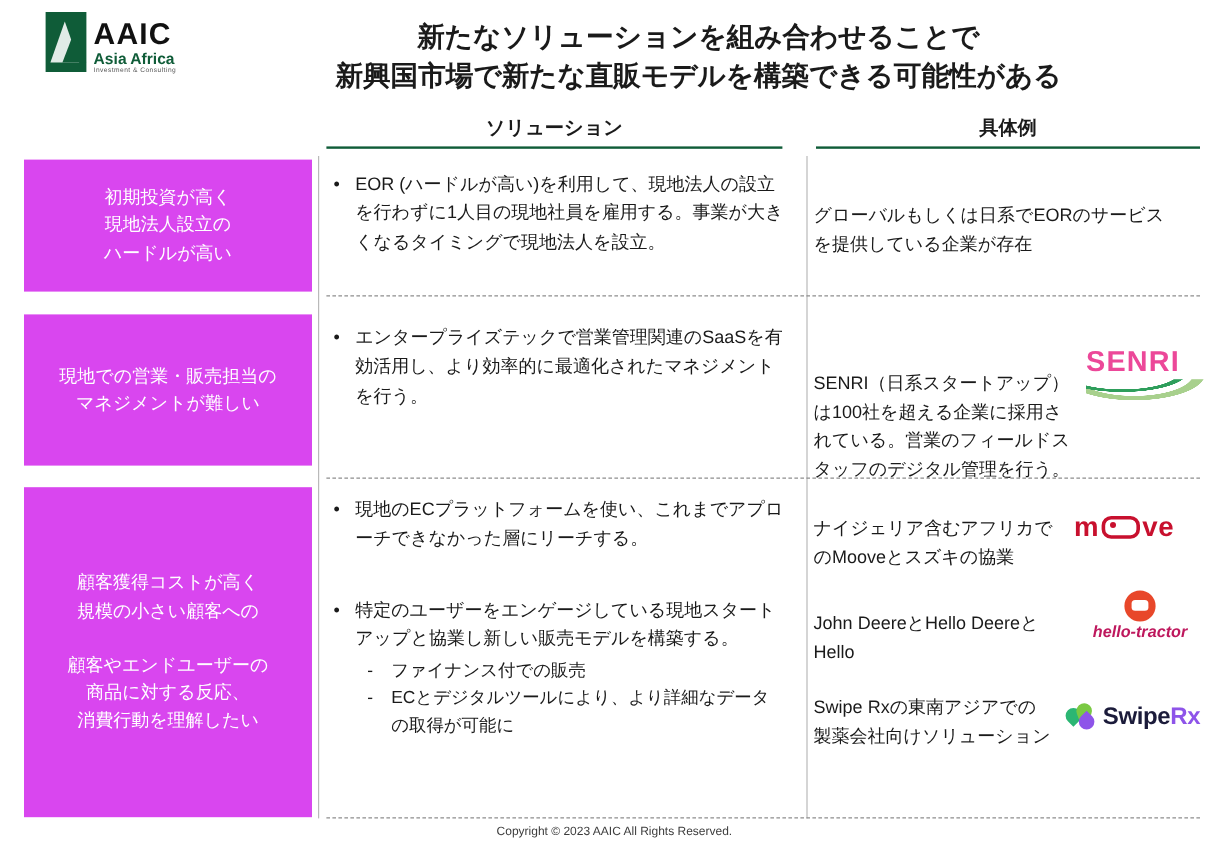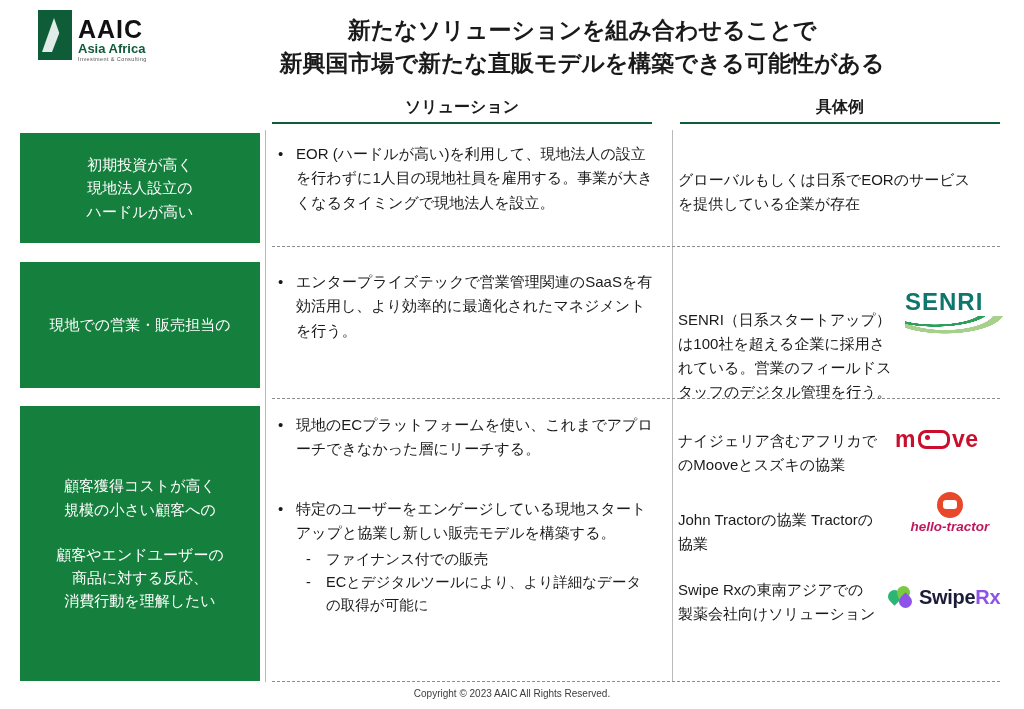--- a/index.html
+++ b/index.html
@@ -136,21 +136,21 @@
   }
   #hline-1 { top: 246px; }
   #hline-2 { top: 398px; }
   #hline-3 { top: 681px; }
 
   
   .issue-box {
     position: absolute;
     left: 20px;
     width: 240px;
-    background: #15803d;
+    background: #d946ef;
     color: #ffffff;
     display: flex;
     flex-direction: column;
     align-items: center;
     justify-content: center;
     text-align: center;
     font-size: 15px;
     line-height: 1.55;
   }
   #issue-1 { top: 133px; height: 110px; }
@@ -218,21 +218,21 @@
   
   .ex-logo {
     position: absolute;
   }
 
   
   #logo-senri { left: 905px; top: 290px; width: 100px; height: 56px; }
   .senri-word {
     font-size: 24px;
     font-weight: bold;
-    color: #0f766e;
+    color: #ec4899;
     letter-spacing: 1px;
     line-height: 1;
   }
   .senri-swoosh {
     margin-top: 2px;
     width: 100px; height: 22px;
     background:
       radial-gradient(ellipse 70px 22px at 30% -30%, transparent 68%, #2e9e5b 69%, #2e9e5b 78%, transparent 79%),
       radial-gradient(ellipse 70px 26px at 40% -20%, transparent 70%, #a8d08d 71%, #a8d08d 84%, transparent 85%);
   }
@@ -354,20 +354,21 @@
 <div class="hline" id="hline-3"></div>
 
 <div class="issue-box" id="issue-1">
   <div>初期投資が高く</div>
   <div>現地法人設立の</div>
   <div>ハードルが高い</div>
 </div>
 
 <div class="issue-box" id="issue-2">
   <div>現地での営業・販売担当の</div>
+  <div>マネジメントが難しい</div>
 </div>
 
 <div class="issue-box" id="issue-3">
   <div>顧客獲得コストが高く</div>
   <div>規模の小さい顧客への</div>
   <div class="issue-gap"></div>
   <div>顧客やエンドユーザーの</div>
   <div>商品に対する反応、</div>
   <div>消費行動を理解したい</div>
 </div>
@@ -406,21 +407,21 @@
     <div class="sub-row">
       <div class="sub-dash">-</div>
       <div>ECとデジタルツールにより、より詳細なデータの取得が可能に</div>
     </div>
   </div>
 </div>
 
 <div class="ex-block" id="ex-1">グローバルもしくは日系でEORのサービスを提供している企業が存在</div>
 <div class="ex-block" id="ex-2">SENRI（日系スタートアップ）は100社を超える企業に採用されている。営業のフィールドスタッフのデジタル管理を行う。</div>
 <div class="ex-block" id="ex-3">ナイジェリア含むアフリカでのMooveとスズキの協業</div>
-<div class="ex-block" id="ex-4">John Tractorの協業 Tractorの協業</div>
+<div class="ex-block" id="ex-4">John DeereとHello DeereとHello</div>
 <div class="ex-block" id="ex-5">Swipe Rxの東南アジアでの製薬会社向けソリューション</div>
 
 <div class="ex-logo" id="logo-senri">
   <div class="senri-word">SENRI</div>
   <div class="senri-swoosh"></div>
 </div>
 
 <div class="ex-logo" id="logo-moove">
   <div class="moove-word">
     <span>m</span>

